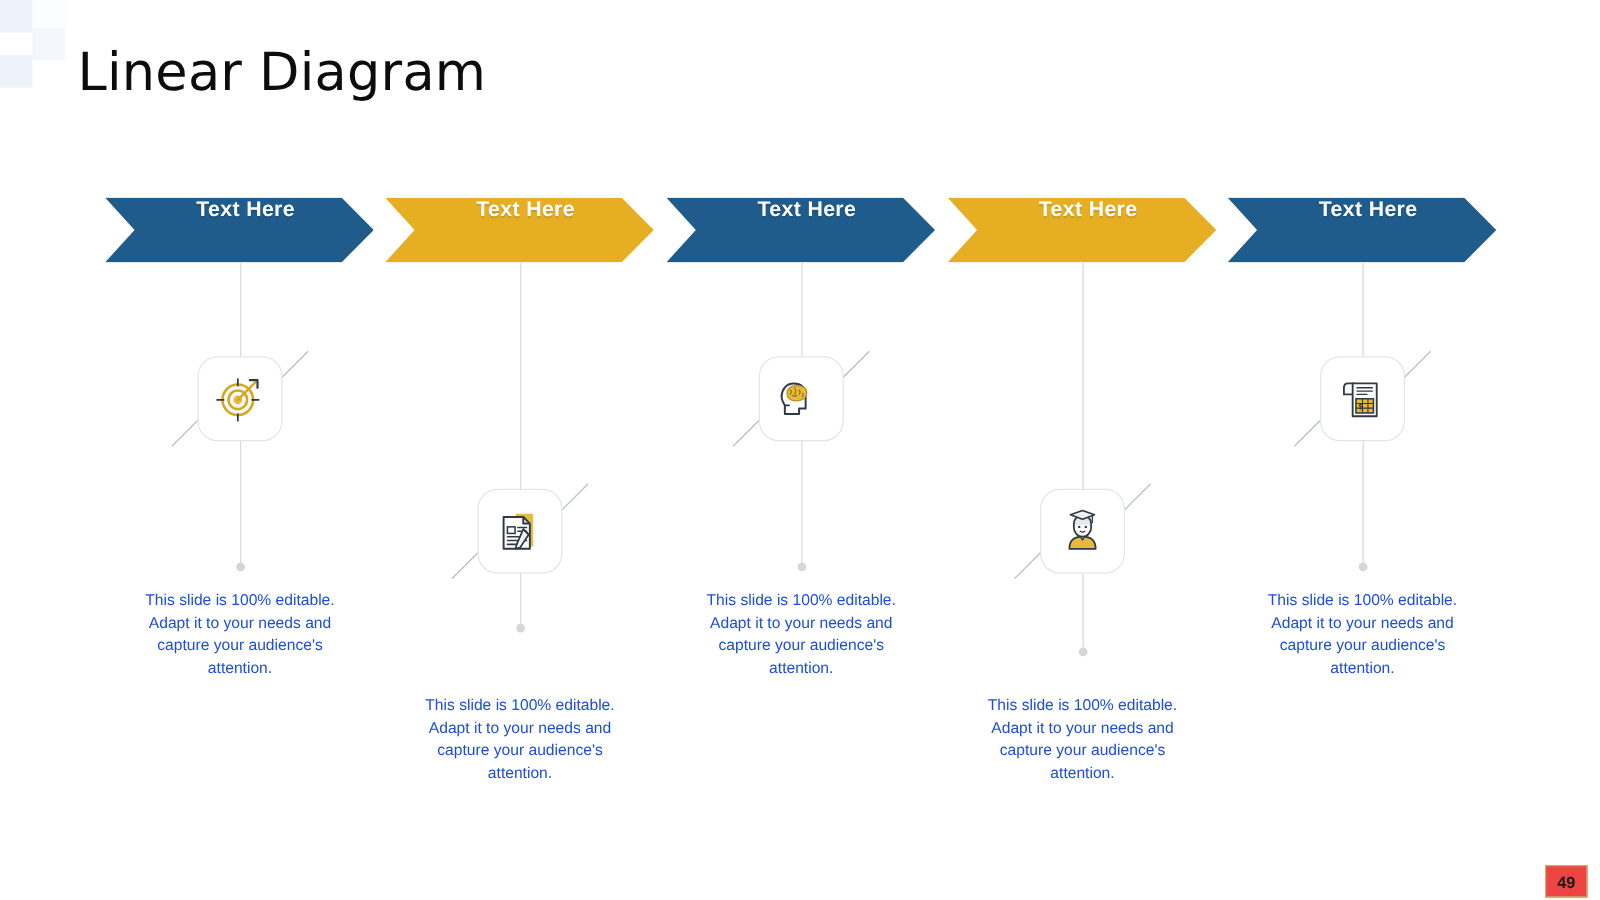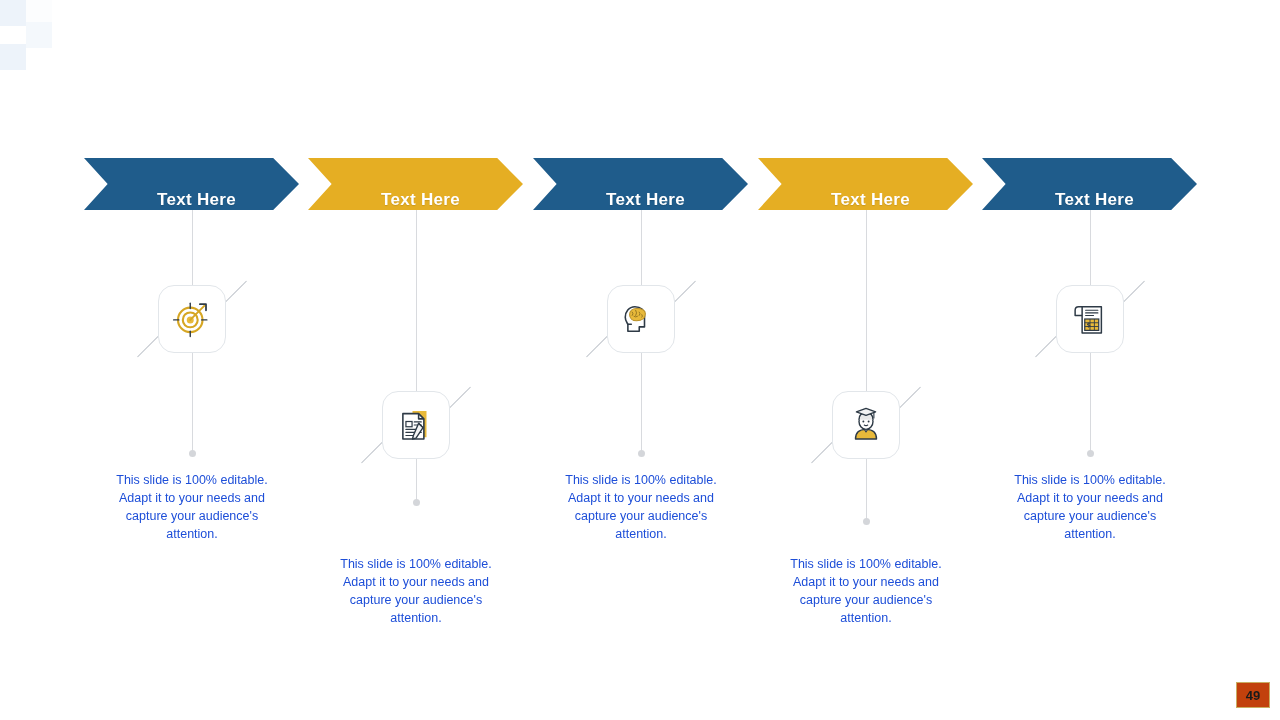--- a/index.html
+++ b/index.html
@@ -43,21 +43,21 @@
     top: 158px;
     width: 1280px;
     height: 52px;
   }
 
   .arrow {
     position: absolute;
     top: 0;
     height: 52px;
     display: flex;
-    align-items: flex-end;
+    align-items: flex-start;
     justify-content: center;
     -webkit-clip-path: polygon(0 0, 88% 0, 100% 50%, 88% 100%, 0 100%, 11% 50%);
     clip-path: polygon(0 0, 88% 0, 100% 50%, 88% 100%, 0 100%, 11% 50%);
   }
 
   .arrow-label {
     color: #ffffff;
     font-size: 17px;
     font-weight: bold;
     letter-spacing: 0.3px;
@@ -125,45 +125,46 @@
     font-size: 12.5px;
     line-height: 18px;
     color: #1d4ed8;
     font-family: "Liberation Sans", sans-serif;
   }
 
   
   #page-number {
     position: absolute;
     right: 10px;
-    bottom: 12px;
+    bottom: 2px;
     width: 34px;
     height: 26px;
     border: 1px solid #c9ad62;
     display: flex;
     align-items: center;
     justify-content: center;
     font-size: 13px;
     font-weight: bold;
     color: #1a1a1a;
-    background: #c2410c;
+    background: #ef4444;
   }
 </style>
 </head>
 <body>
 
 <div id="slide">
 
   <div class="checker">
     <div class="sq" style="left:0px;   top:0px;  width:26px; height:26px; background:#EDF3FA;"></div>
     <div class="sq" style="left:26px;  top:22px; width:26px; height:26px; background:#F4F8FC;"></div>
     <div class="sq" style="left:0px;   top:44px; width:26px; height:26px; background:#EDF3FA;"></div>
     <div class="sq" style="left:26px;  top:0px;  width:26px; height:22px; background:#FCFDFE;"></div>
   </div>
 
+  <div id="page-title">Linear Diagram</div>
 
   <div id="arrow-row">
     <div class="arrow" style="left:84px;   width:215px; background:#1F5C8B;">
       <span class="arrow-label">Text Here</span>
     </div>
     <div class="arrow" style="left:308px;  width:215px; background:#E5AE23;">
       <span class="arrow-label">Text Here</span>
     </div>
     <div class="arrow" style="left:533px;  width:215px; background:#1F5C8B;">
       <span class="arrow-label">Text Here</span>

